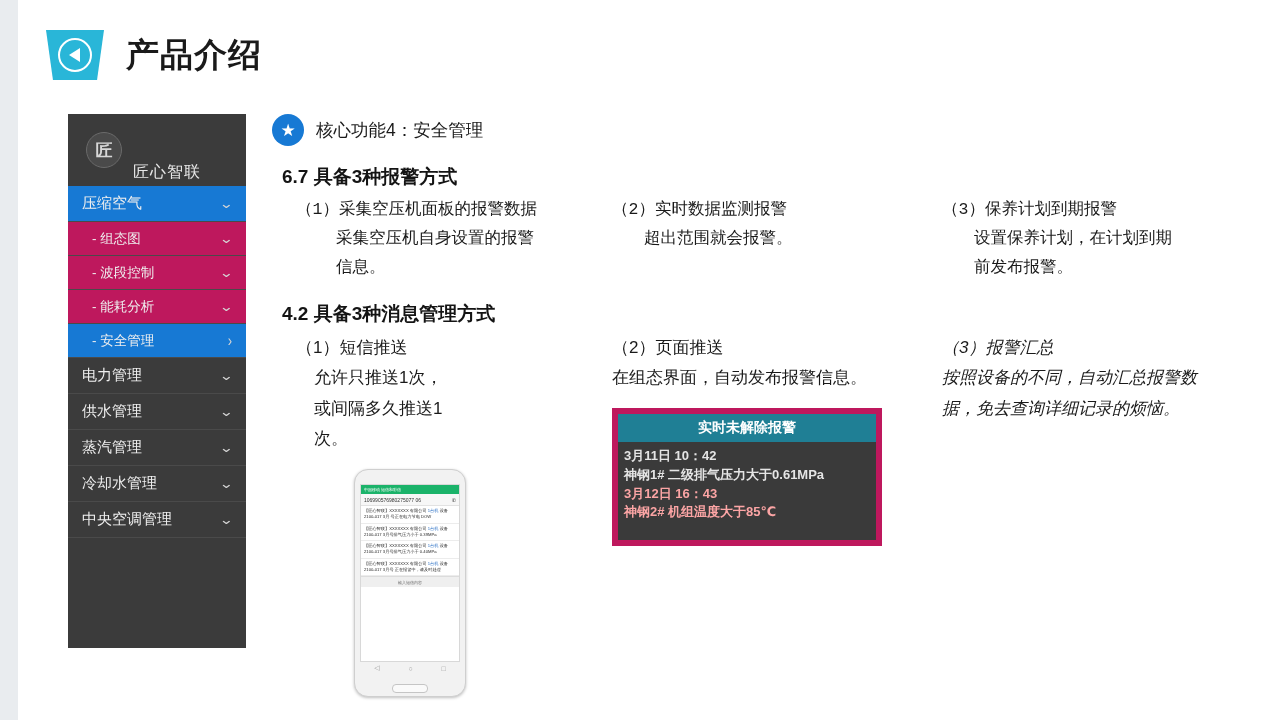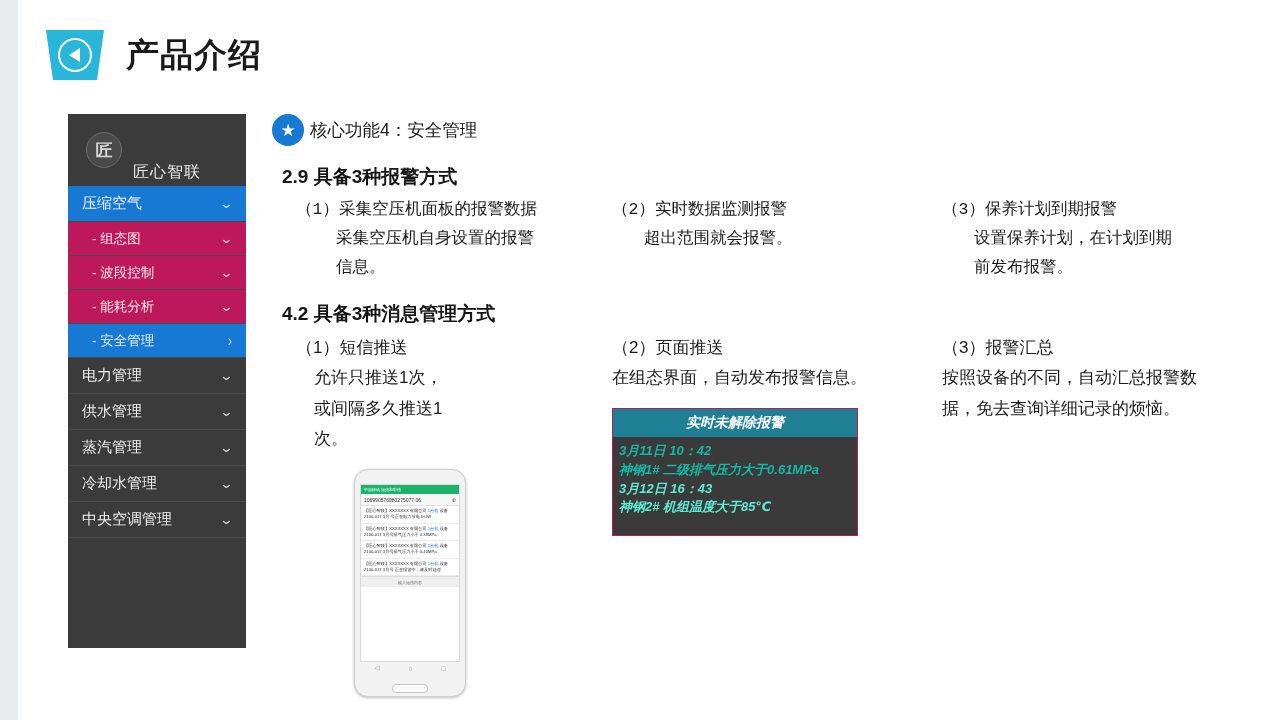--- a/index.html
+++ b/index.html
@@ -126,21 +126,21 @@
   }
   .core-badge {
     width: 32px; height: 32px;
     border-radius: 50%;
     background: #1779d4;
     color: #ffffff;
     display: flex; align-items: center; justify-content: center;
     font-size: 17px;
   }
   .core-text {
-    margin-left: 6px;
+    margin-left: 12px;
     font-size: 17.5px;
     color: #1a1a1a;
   }
   .sec-title {
     font-size: 19px;
     font-weight: bold;
     color: #141414;
     margin: 18px 0 6px 10px;
   }
   .cols {
@@ -155,21 +155,21 @@
     font-size: 16.5px;
     color: #1a1a1a;
     line-height: 1.75;
   }
   .para .indent { display: block; padding-left: 40px; }
   .para .indent2 { display: block; padding-left: 32px; }
   
   .row42 { display: flex; margin-top: 2px; }
   .c42a { width: 340px; padding-left: 24px; box-sizing: border-box; }
   .c42b { width: 330px; box-sizing: border-box; }
-  .c42c { width: 320px; box-sizing: border-box; }
+  .c42c { width: 320px; box-sizing: border-box; font-style: italic; }
   .t42 { font-size: 17px; color: #1a1a1a; line-height: 1.8; }
   .t42 .ind { display: block; padding-left: 18px; }
   
   .phone {
     width: 112px; height: 228px;
     margin: 14px 0 0 58px;
     background: #f2f2f2;
     border: 1px solid #cfcfcf;
     border-radius: 14px;
     box-shadow: 0 1px 3px rgba(0,0,0,.25);
@@ -221,39 +221,38 @@
     border: 1px solid #c5c5c5;
     border-radius: 4px;
     background: #fafafa;
   }
   .phone-navbar {
     display: flex; justify-content: space-around; align-items: center;
     height: 12px; color: #9a9a9a; font-size: 7px;
   }
   
   .alarm {
-    width: 246px;
+    width: 270px;
     margin-top: 14px;
-    border: 1px solid #be185d;
+    border: 6px solid #be185d;
     box-sizing: border-box;
     background: #3a3a3a;
-    font-style: italic;
   }
   .alarm-head {
     background: #1f7f95;
     color: #ffffff;
     font-size: 14px;
     font-weight: bold;
     text-align: center;
     padding: 5px 0;
   }
   .alarm-body { padding: 5px 6px 18px 6px; }
   .al-line { font-size: 13px; font-weight: bold; line-height: 1.45; }
-  .al-y { color: #14b8a6; }
-  .al-r { color: #5eead4; }
+  .al-y { color: #e5e5e5; }
+  .al-r { color: #fca5a5; }
   
   .devcard {
     width: 212px;
     margin-top: 16px;
     background: #f4f4f4;
     border: 1px solid #d7d7d7;
     box-shadow: 0 1px 2px rgba(0,0,0,.12);
     padding: 12px 14px;
     box-sizing: border-box;
   }
@@ -327,21 +326,21 @@
   <div class="sb-filler" style="height:110px"></div>
 </div>
 
 <div class="content">
 
   <div class="core-row">
     <div class="core-badge">★</div>
     <div class="core-text">核心功能4：安全管理</div>
   </div>
 
-  <div class="sec-title">2.9 具备3种报警方式</div>
+  <div class="sec-title">6.7 具备3种报警方式</div>
 
   <div class="cols">
     <div class="col col-a">
       <div class="para">
         <span>（1）采集空压机面板的报警数据</span>
         <span class="indent">采集空压机自身设置的报警</span>
         <span class="indent">信息。</span>
       </div>
     </div>
     <div class="col col-b">

